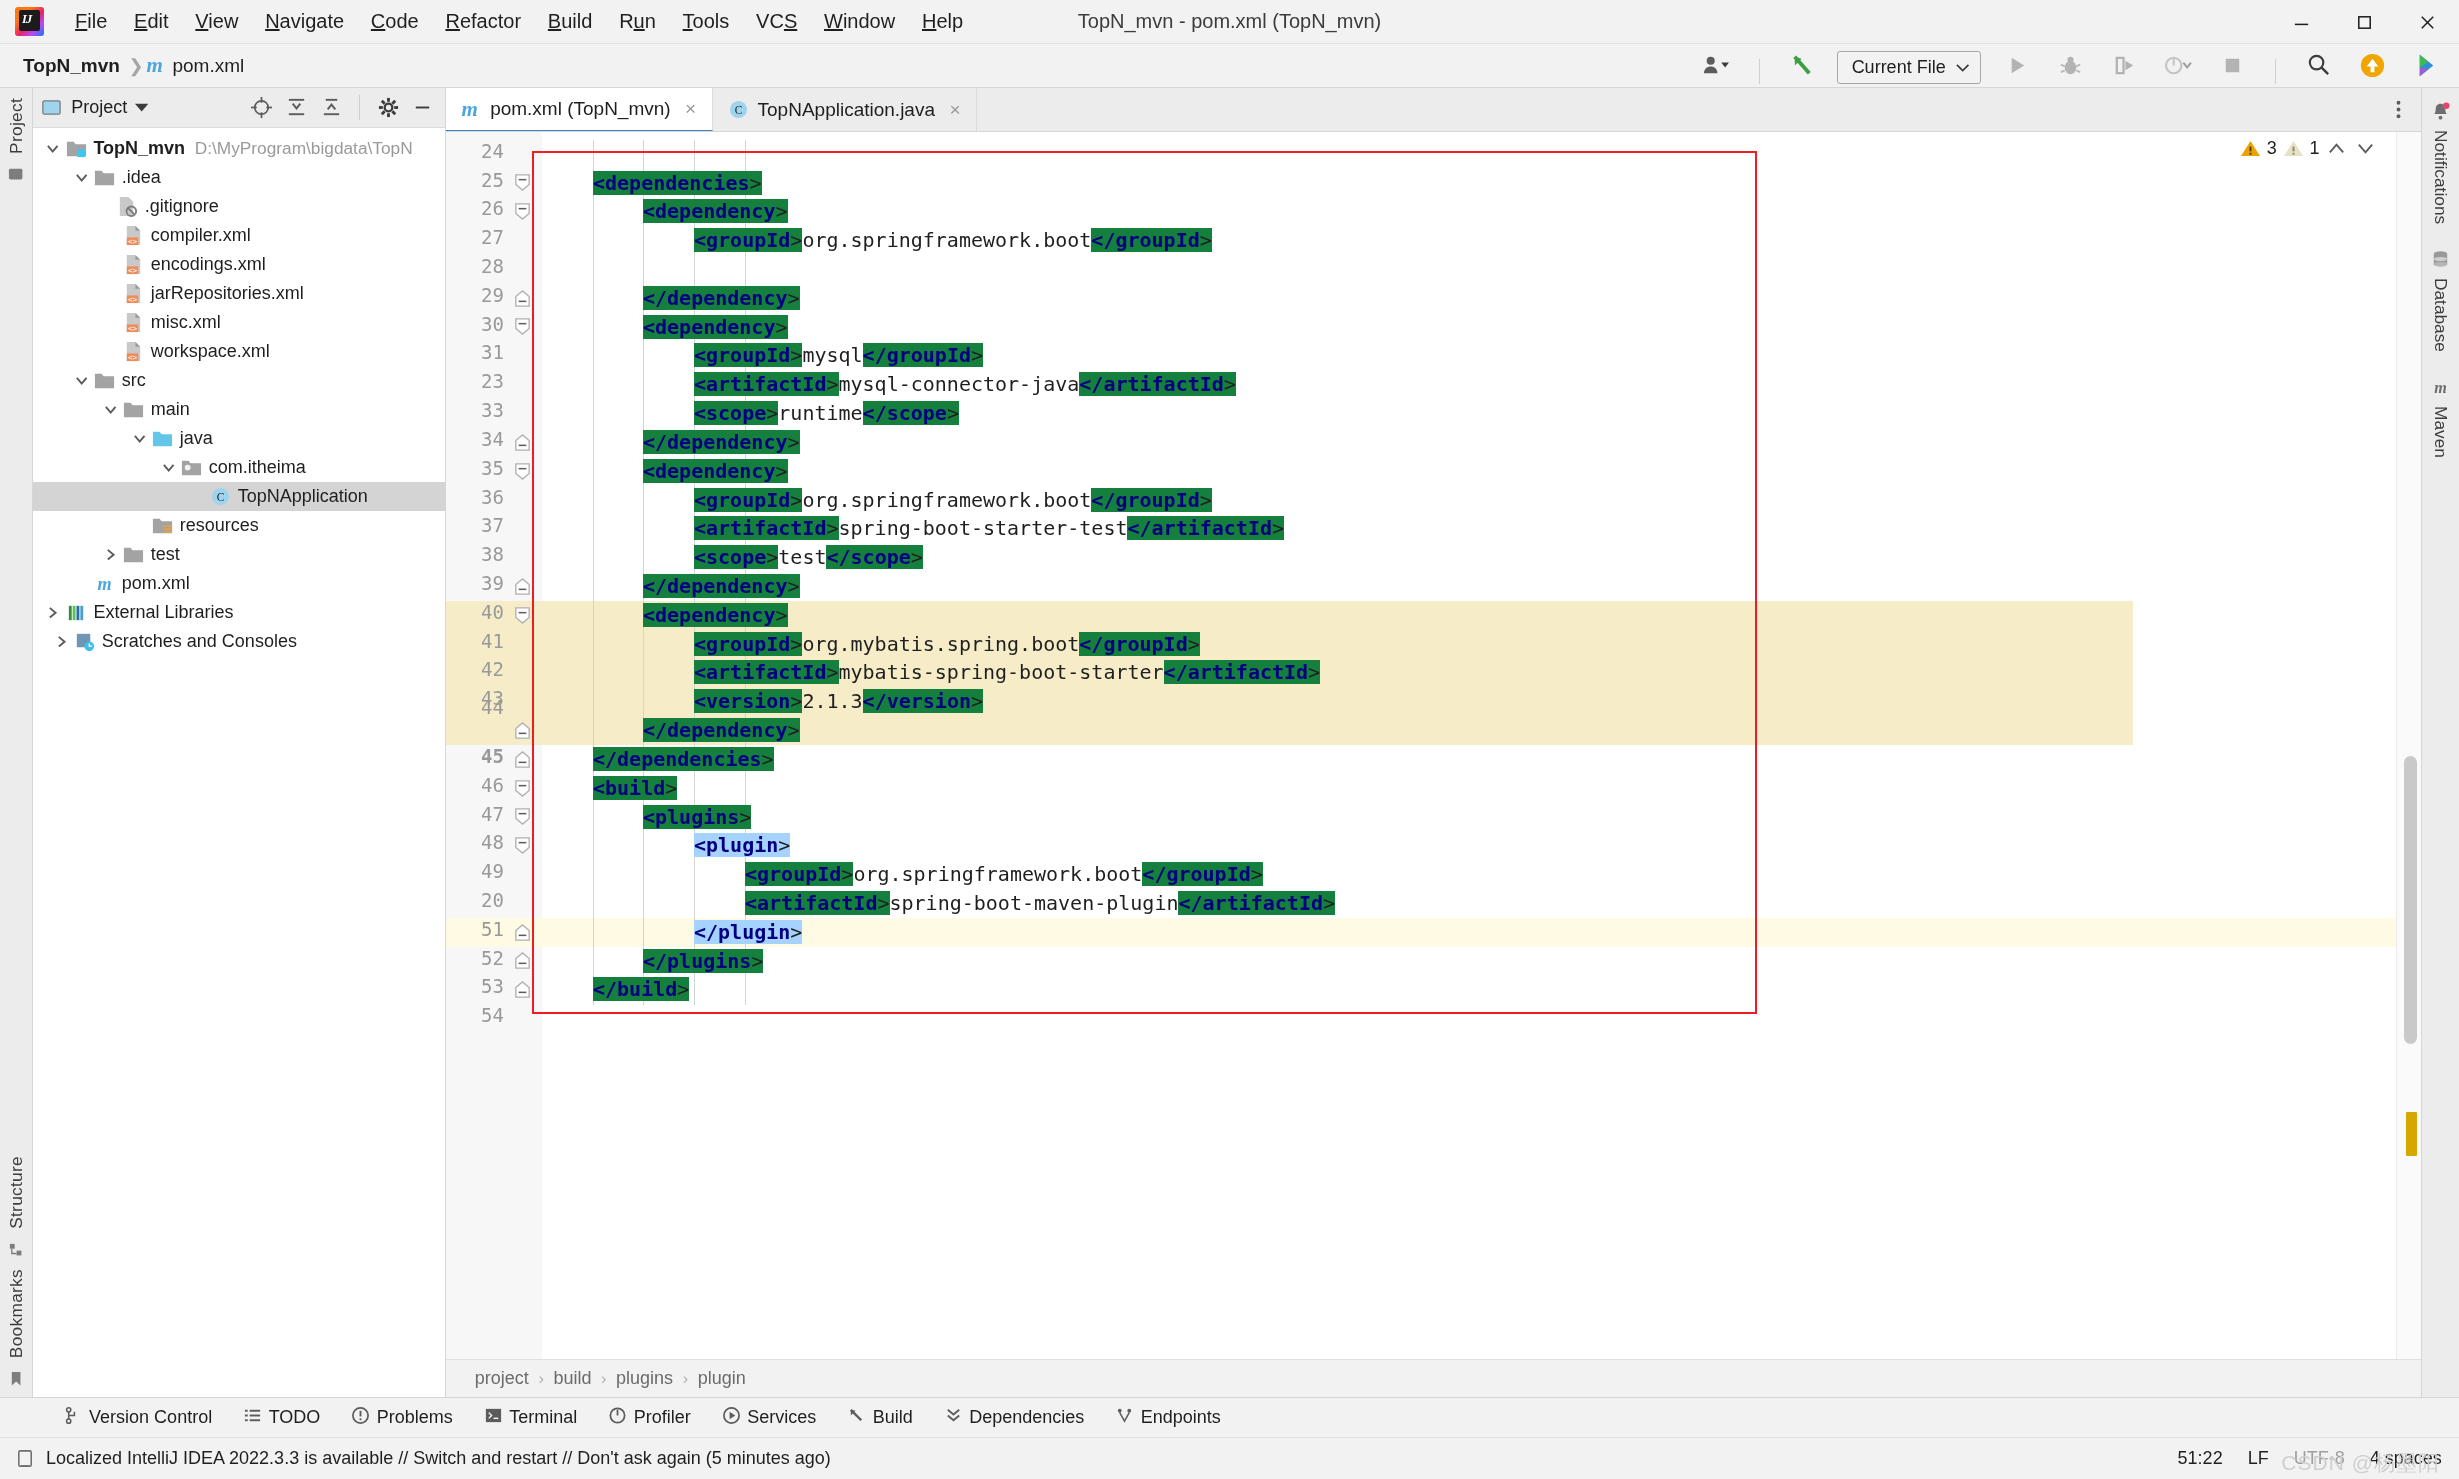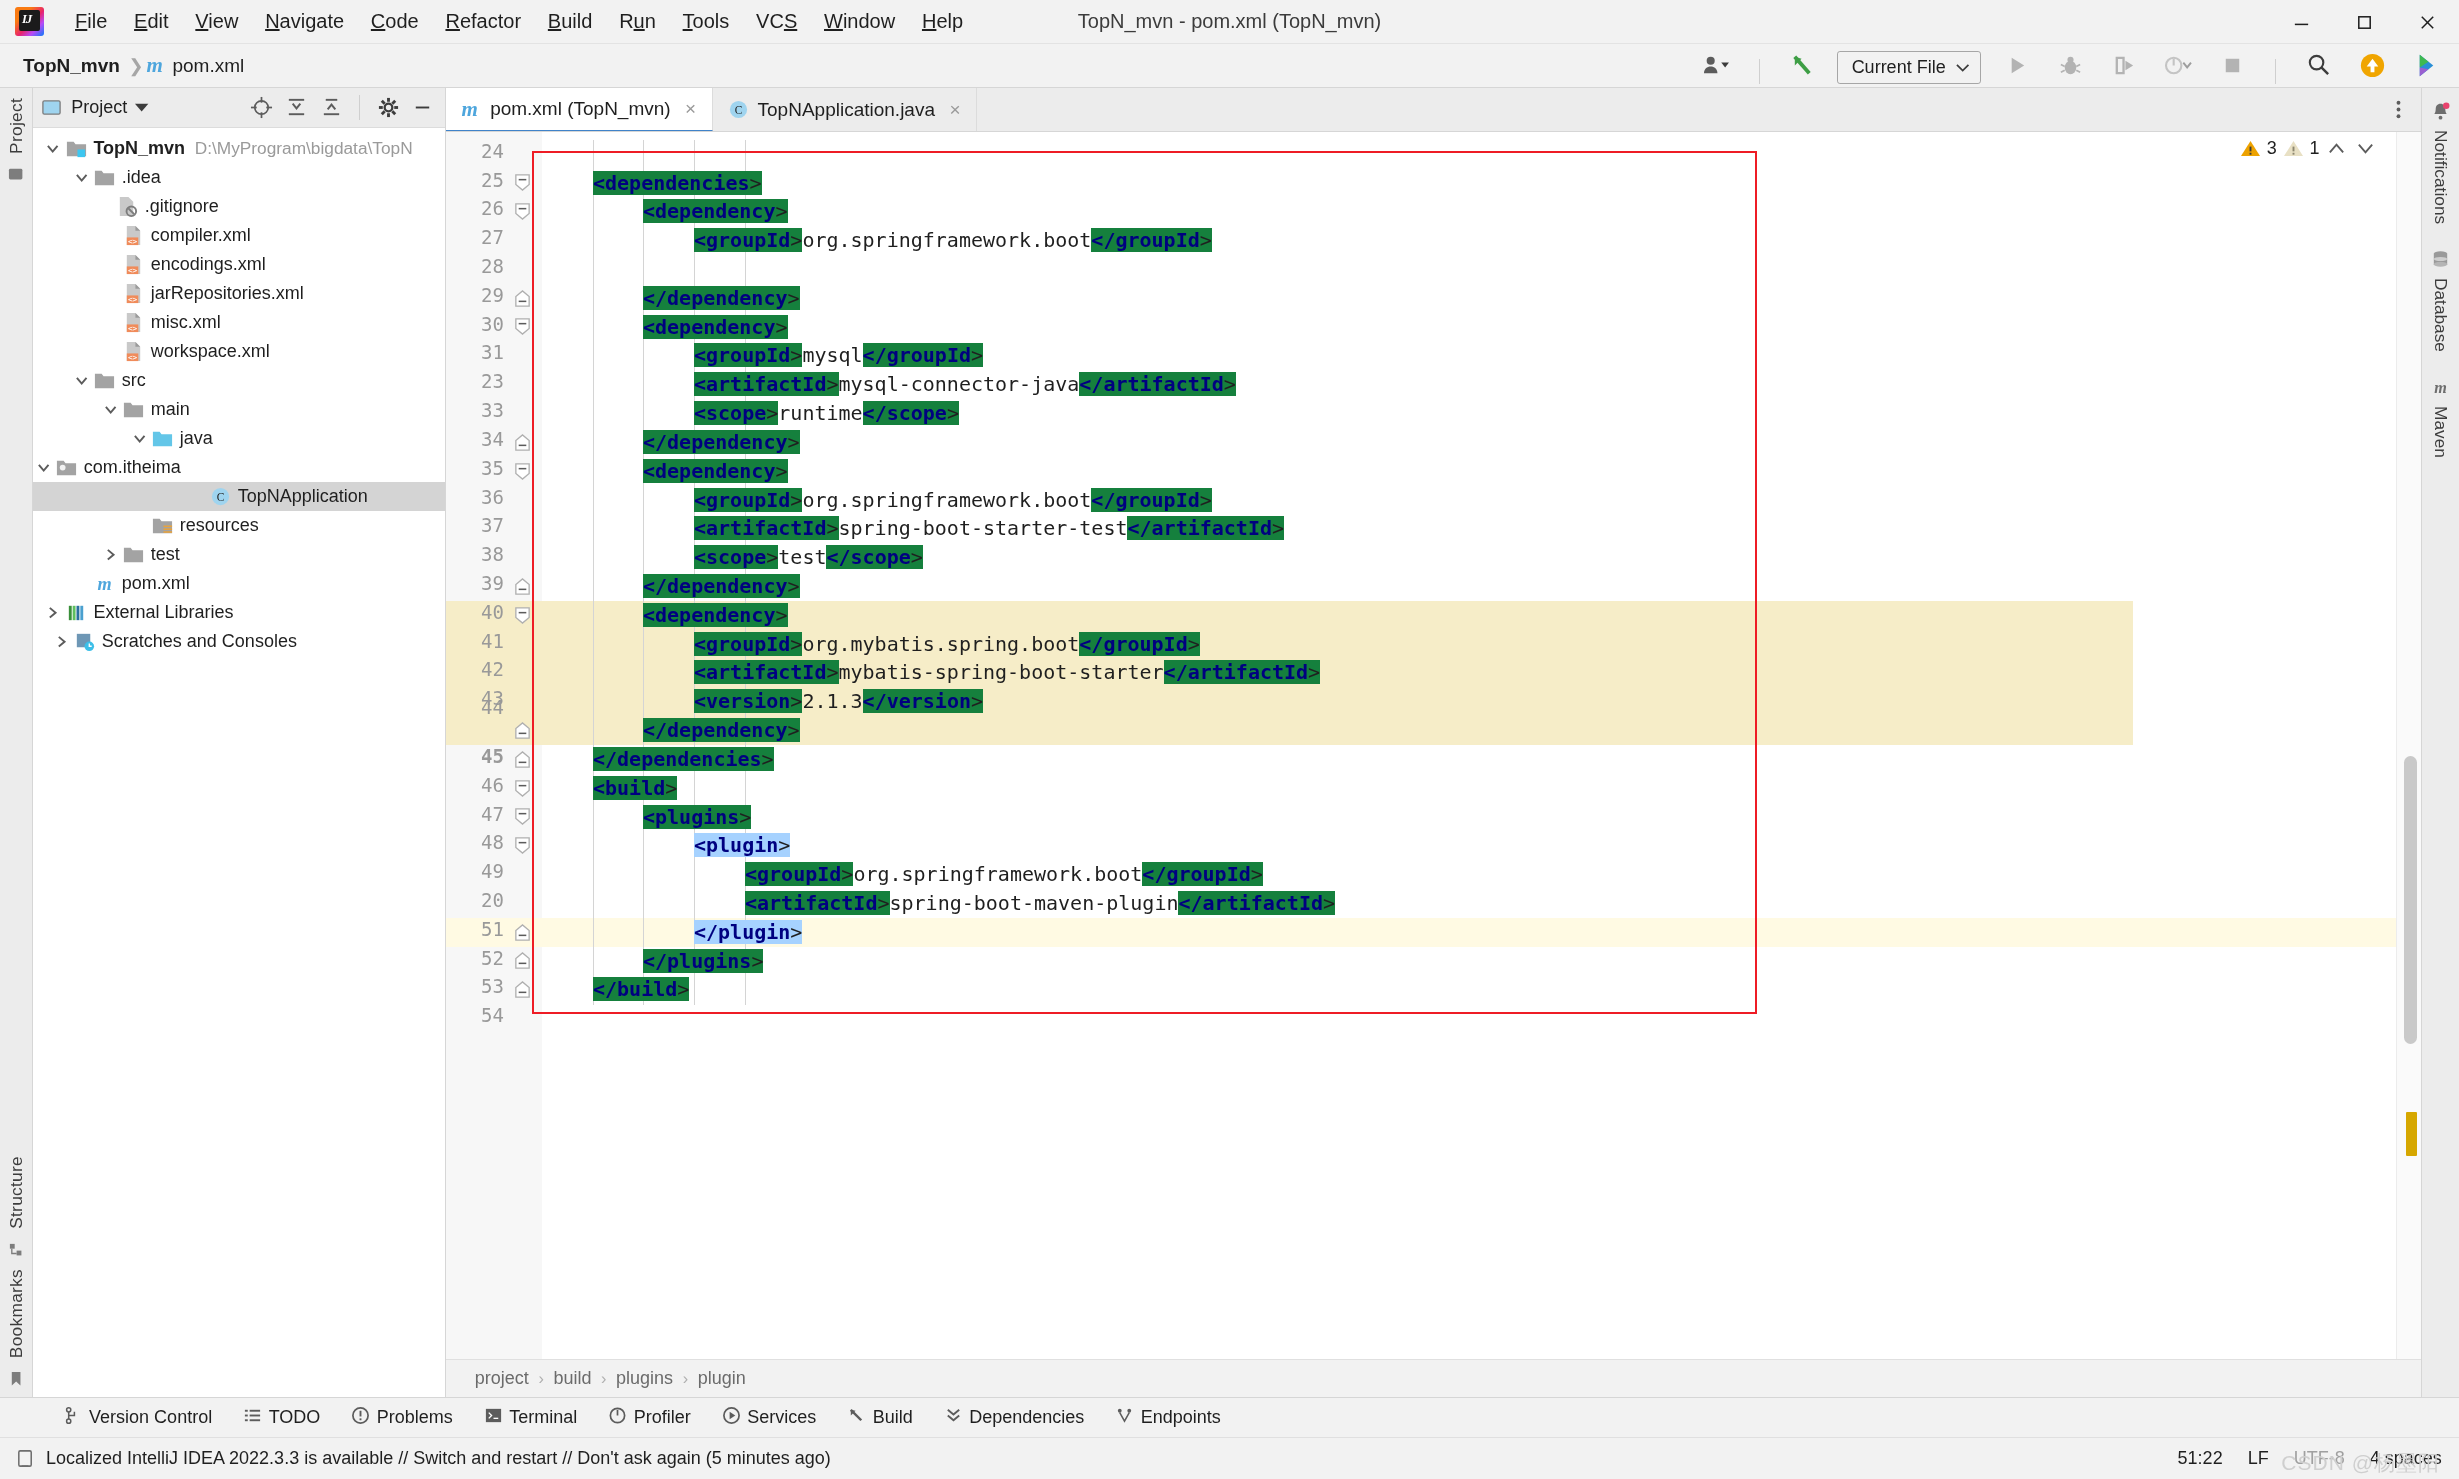--- a/index.html
+++ b/index.html
@@ -479,21 +479,21 @@
                 <path d="M3 5 L8 11 L13 5" stroke="#5c5c5c" stroke-width="2" fill="none"></path>
               </svg>
             </span>
             <span class="ticon">
               <svg width="23" height="23" viewBox="0 0 24 24">
                 <path d="M2 5 h7 l2 2.5 h11 V20 H2 Z" fill="#63c6e8"></path>
               </svg>
             </span>
             <span class="tlabel">java</span>
           </div>
-          <div class="trow" style="">
+          <div class="trow" style="padding-left: 125px;">
             <span class="tw">
               <svg width="15.4" height="15.4" viewBox="0 0 16 16">
                 <path d="M3 5 L8 11 L13 5" stroke="#5c5c5c" stroke-width="2" fill="none"></path>
               </svg>
             </span>
             <span class="ticon">
               <svg width="23" height="23" viewBox="0 0 24 24">
                 <path d="M2 5 h7 l2 2.5 h11 V20 H2 Z" fill="#a3a3a3"></path>
                 <circle cx="8" cy="12" r="3" fill="#f2f2f2"></circle>
               </svg>

